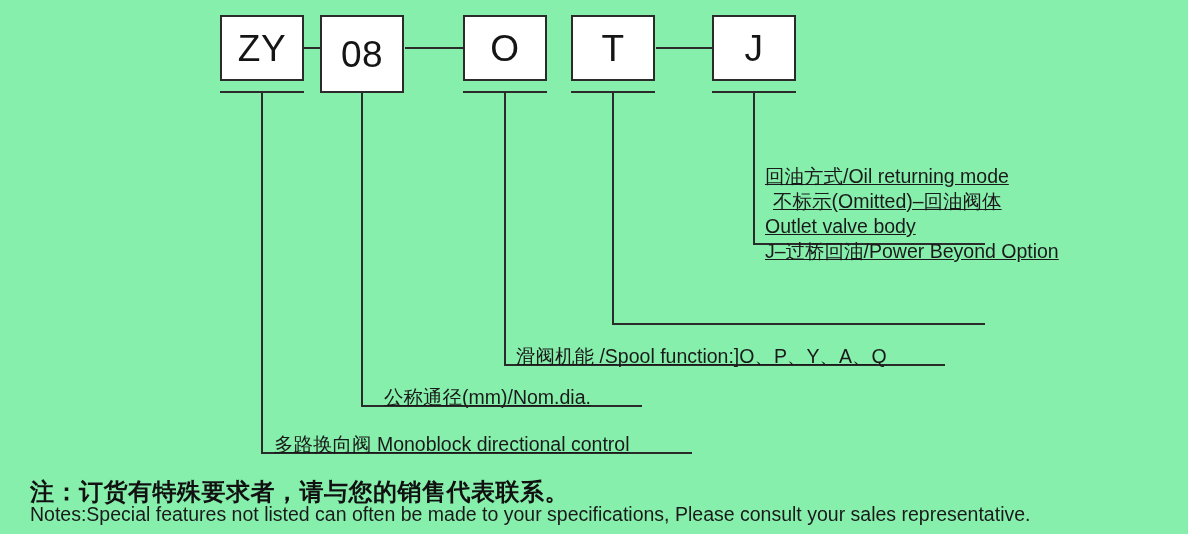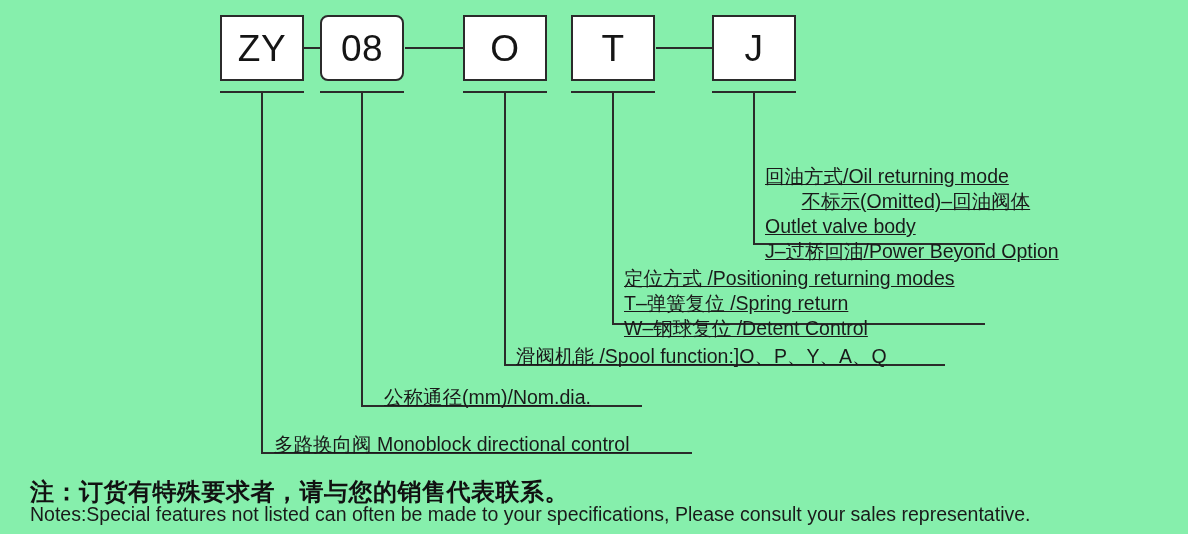--- a/index.html
+++ b/index.html
@@ -98,21 +98,21 @@
 <body>
 
 <div id="page">
 
   <div class="code-box" style="left:220px; top:15px; width:84px; height:66px;">
     <span>ZY</span>
   </div>
 
   <div class="dash" style="left:304px; top:47px; width:16px;"></div>
 
-  <div class="code-box" style="left:320px; top:15px; width:84px; height:66px;border-radius:8px;">
+  <div class="code-box" style="left:320px; top:15px; width:84px; height:78px;">
     <span>08</span>
   </div>
 
   <div class="dash" style="left:405px; top:47px; width:58px;"></div>
 
   <div class="code-box" style="left:463px; top:15px; width:84px; height:66px;">
     <span>O</span>
   </div>
 
   <div class="code-box" style="left:571px; top:15px; width:84px; height:66px;">
@@ -141,30 +141,25 @@
   <div class="leader-h" style="left:504px; top:364px; width:441px;"></div>
 
   <div class="leader-v" style="left:361px; top:91px; height:316px;"></div>
   <div class="leader-h" style="left:361px; top:405px; width:281px;"></div>
 
   <div class="leader-v" style="left:261px; top:91px; height:363px;"></div>
   <div class="leader-h" style="left:261px; top:452px; width:431px;"></div>
 
   <div class="desc" style="left:765px; top:164px;">
     <span class="line">回油方式/Oil returning mode</span>
-    <span class="line" style="padding-left:8px;text-align:center;">不标示(Omitted)–回油阀体</span>
+    <span class="line" style="padding-left:8px;">不标示(Omitted)–回油阀体</span>
     <span class="line">Outlet valve body</span>
     <span class="line">J–过桥回油/Power Beyond Option</span>
   </div>
 
-  <div class="desc" style="left:624px; top:266px;">
-    <span class="line">定位方式 /Positioning returning modes</span>
-    <span class="line">T–弹簧复位 /Spring return</span>
-    <span class="line">W–钢球复位 /Detent Control</span>
-  </div>
 
   <div class="desc" style="left:516px; top:344px;">
     <span class="line">滑阀机能 /Spool function:]O、P、Y、A、Q</span>
   </div>
 
   <div class="desc" style="left:384px; top:385px;text-align:right;">
     <span class="line">公称通径(mm)/Nom.dia.</span>
   </div>
 
   <div class="desc" style="left:274px; top:432px;">

